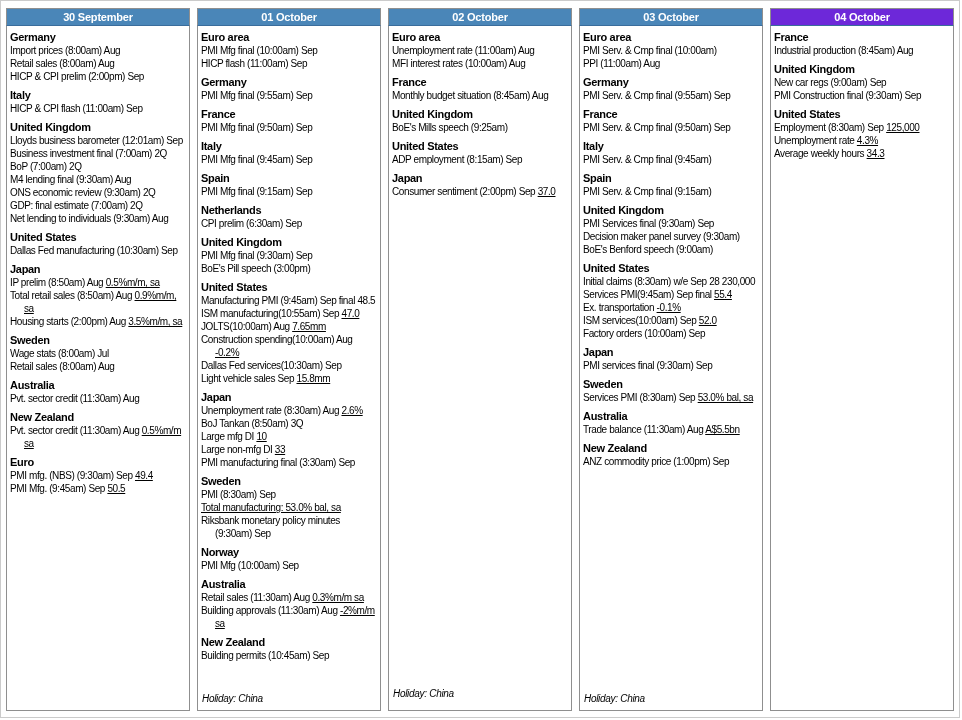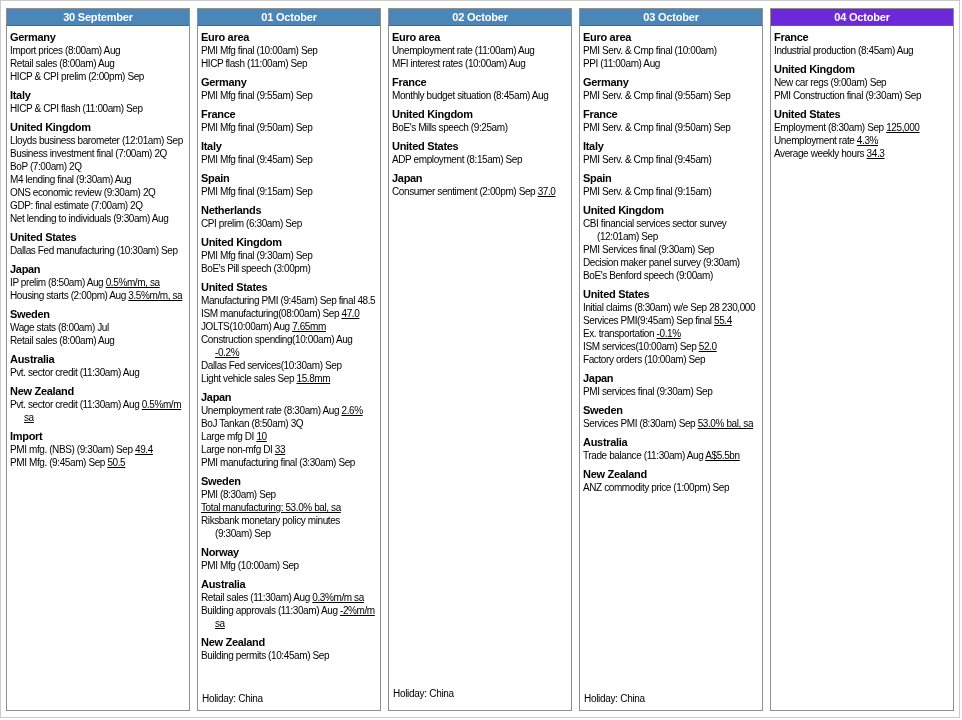--- a/index.html
+++ b/index.html
@@ -64,20 +64,21 @@
     letter-spacing: -0.4px;
     line-height: 13px;
     padding-left: 14px;
     text-indent: -14px;
   }
   .u { text-decoration: underline; }
   .holiday {
     position: absolute;
     bottom: 6px;
     left: 4px;
+    font-style: italic;
     font-size: 10px;
     letter-spacing: -0.3px;
   }
   .col:nth-child(3) .holiday { bottom: 11px; }
 </style>
 </head>
 <body>
 
 <div class="frame">
   <div class="grid">
@@ -104,37 +105,38 @@
             <div class="ev"><span class="pre">GDP: final estimate (7:00am) 2Q</span></div>
             <div class="ev"><span class="pre">Net lending to individuals (9:30am) Aug</span></div>
           </div>
           <div class="sec">
             <div class="country">United States</div>
             <div class="ev"><span class="pre">Dallas Fed manufacturing (10:30am) Sep</span></div>
           </div>
           <div class="sec">
             <div class="country">Japan</div>
             <div class="ev"><span class="pre">IP prelim (8:50am) Aug</span> <span class="u">0.5%m/m, sa</span></div>
+            <div class="ev"><span class="pre">Total retail sales (8:50am) Aug</span> <span class="u">0.9%m/m, sa</span></div>
             <div class="ev"><span class="pre">Housing starts (2:00pm) Aug</span> <span class="u">3.5%m/m, sa</span></div>
           </div>
           <div class="sec">
             <div class="country">Sweden</div>
             <div class="ev"><span class="pre">Wage stats (8:00am) Jul</span></div>
             <div class="ev"><span class="pre">Retail sales (8:00am) Aug</span></div>
           </div>
           <div class="sec">
             <div class="country">Australia</div>
             <div class="ev"><span class="pre">Pvt. sector credit (11:30am) Aug</span></div>
           </div>
           <div class="sec">
             <div class="country">New Zealand</div>
             <div class="ev"><span class="pre">Pvt. sector credit (11:30am) Aug</span> <span class="u">0.5%m/m sa</span></div>
           </div>
           <div class="sec">
-            <div class="country">Import</div>
+            <div class="country">Euro</div>
             <div class="ev"><span class="pre">PMI mfg. (NBS) (9:30am) Sep</span> <span class="u">49.4</span></div>
             <div class="ev"><span class="pre">PMI Mfg. (9:45am) Sep</span> <span class="u">50.5</span></div>
           </div>
         </div>
       </div>
       <div class="col">
         <div class="hdr" style="background: rgb(74, 134, 184); border-bottom-color: rgb(58, 109, 156); color: rgb(255, 255, 255);">01 October</div>
         <div class="body">
           <div class="sec">
             <div class="country">Euro area</div>
@@ -162,21 +164,21 @@
             <div class="ev"><span class="pre">CPI prelim (6:30am) Sep</span></div>
           </div>
           <div class="sec">
             <div class="country">United Kingdom</div>
             <div class="ev"><span class="pre">PMI Mfg final (9:30am) Sep</span></div>
             <div class="ev"><span class="pre">BoE's Pill speech (3:00pm)</span></div>
           </div>
           <div class="sec">
             <div class="country">United States</div>
             <div class="ev"><span class="pre">Manufacturing PMI (9:45am) Sep final 48.5</span></div>
-            <div class="ev"><span class="pre">ISM manufacturing(08:00am) Sep</span> <span class="u">47.0</span></div>
+            <div class="ev"><span class="pre">ISM manufacturing(10:55am) Sep</span> <span class="u">47.0</span></div>
             <div class="ev"><span class="pre">JOLTS(10:00am) Aug</span> <span class="u">7.65mm</span></div>
             <div class="ev"><span class="pre">Construction spending(10:00am) Aug</span> <span class="u">-0.2%</span></div>
             <div class="ev"><span class="pre">Dallas Fed services(10:30am) Sep</span></div>
             <div class="ev"><span class="pre">Light vehicle sales Sep</span> <span class="u">15.8mm</span></div>
           </div>
           <div class="sec">
             <div class="country">Japan</div>
             <div class="ev"><span class="pre">Unemployment rate (8:30am) Aug</span> <span class="u">2.6%</span></div>
             <div class="ev"><span class="pre">BoJ Tankan (8:50am) 3Q</span></div>
             <div class="ev"><span class="pre">Large mfg DI</span> <span class="u">10</span></div>
@@ -251,21 +253,20 @@
           <div class="sec">
             <div class="country">Italy</div>
             <div class="ev"><span class="pre">PMI Serv. &amp; Cmp final (9:45am)</span></div>
           </div>
           <div class="sec">
             <div class="country">Spain</div>
             <div class="ev"><span class="pre">PMI Serv. &amp; Cmp final (9:15am)</span></div>
           </div>
           <div class="sec">
             <div class="country">United Kingdom</div>
-            <div class="ev"><span class="pre">CBI financial services sector survey (12:01am) Sep</span></div>
             <div class="ev"><span class="pre">PMI Services final (9:30am) Sep</span></div>
             <div class="ev"><span class="pre">Decision maker panel survey (9:30am)</span></div>
             <div class="ev"><span class="pre">BoE's Benford speech (9:00am)</span></div>
           </div>
           <div class="sec">
             <div class="country">United States</div>
             <div class="ev"><span class="pre">Initial claims (8:30am) w/e Sep 28 230,000</span></div>
             <div class="ev"><span class="pre">Services PMI(9:45am) Sep final</span> <span class="u">55.4</span></div>
             <div class="ev"><span class="pre">Ex. transportation</span> <span class="u">-0.1%</span></div>
             <div class="ev"><span class="pre">ISM services(10:00am) Sep</span> <span class="u">52.0</span></div>

